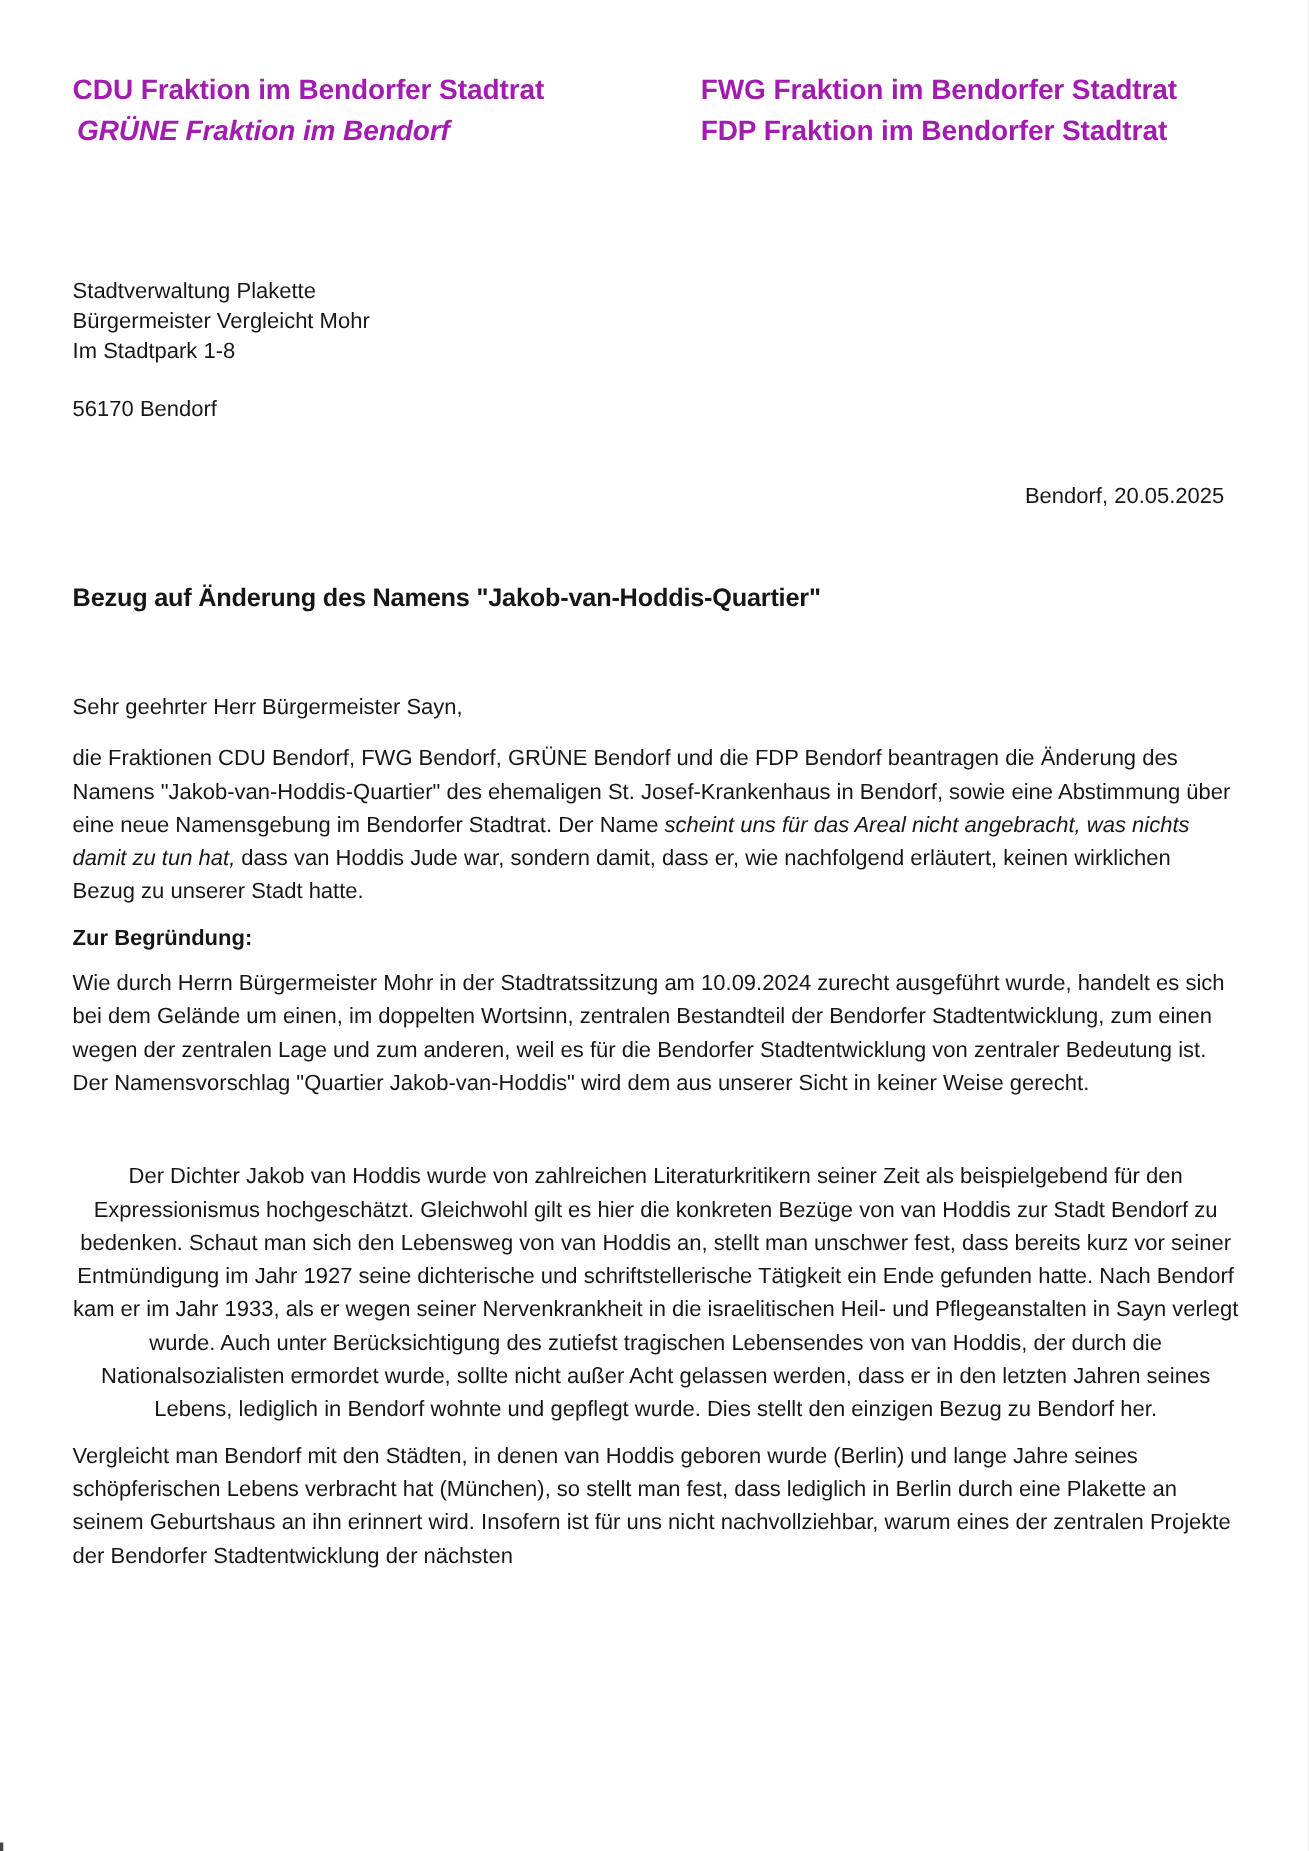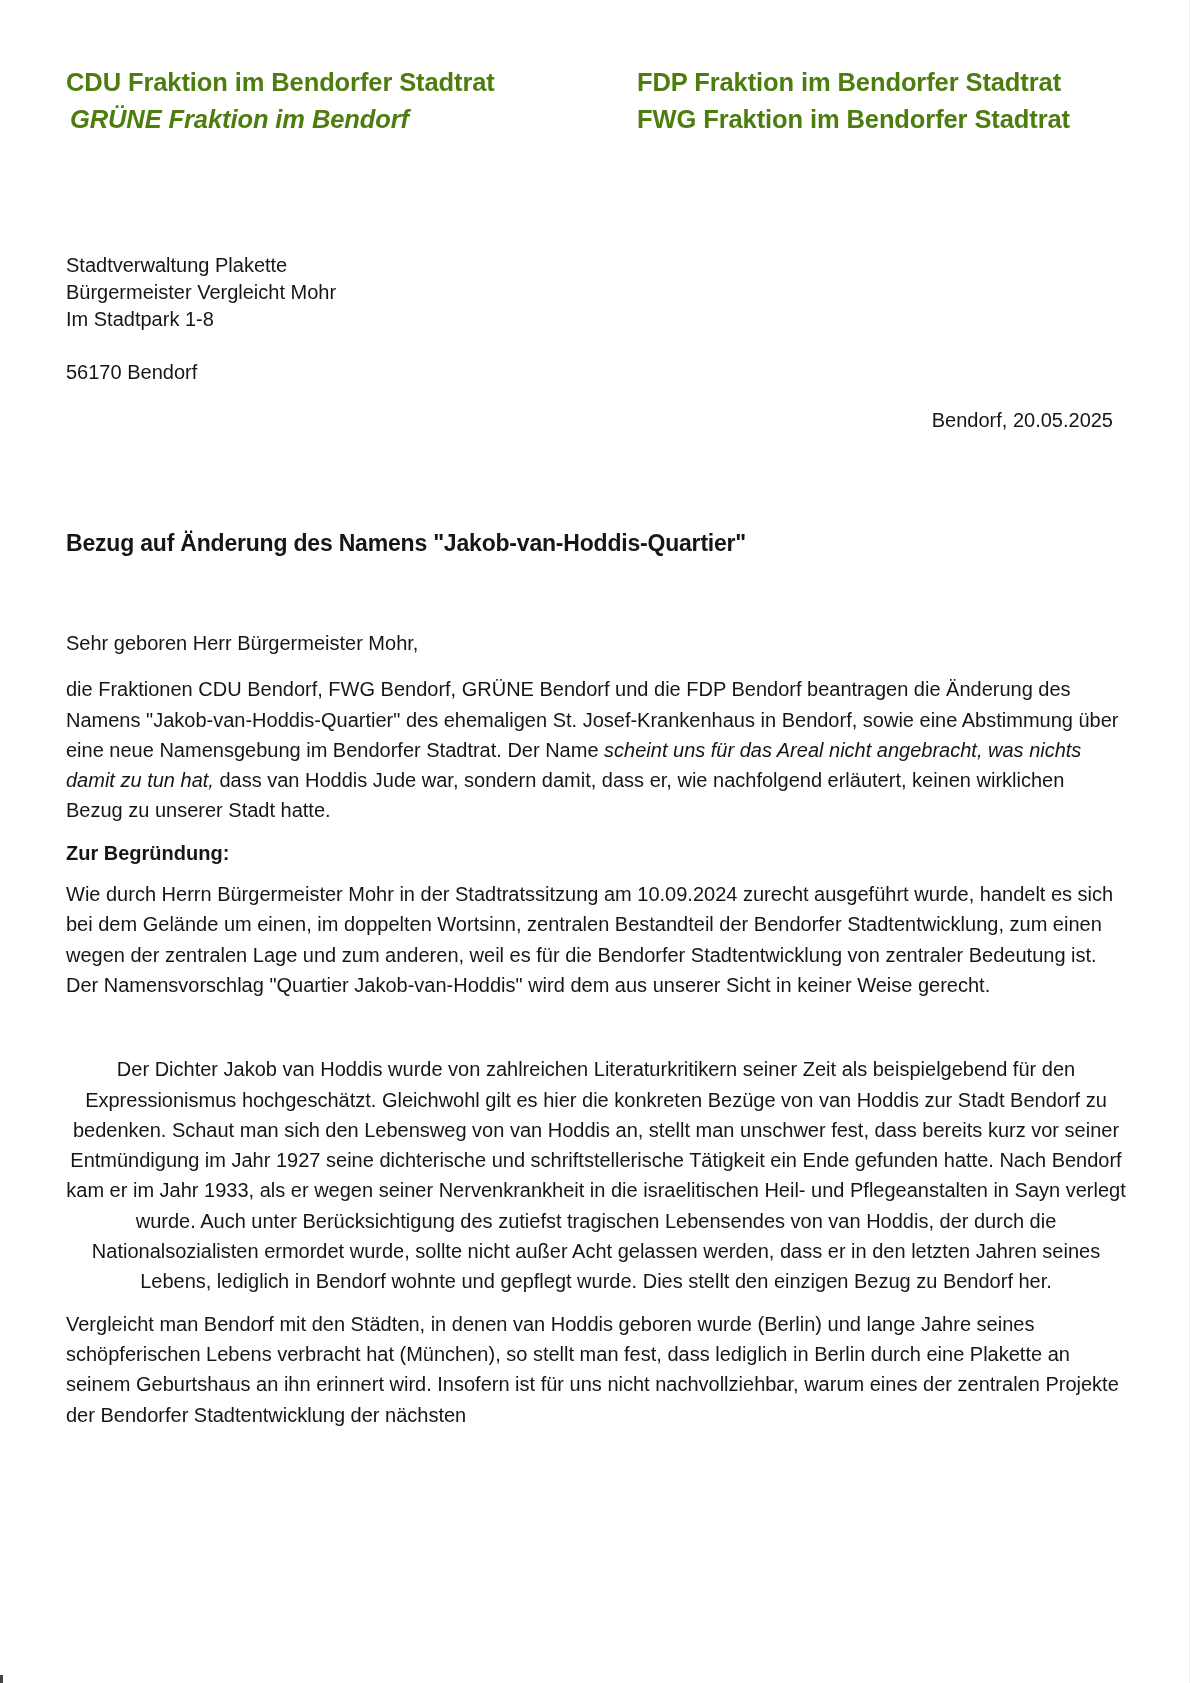--- a/index.html
+++ b/index.html
@@ -1,27 +1,27 @@
 <!DOCTYPE html>
 <html><head>
 <meta charset="utf-8">
 <style>
   html, body { margin: 0; padding: 0; }
   body {
     width: 1190px; height: 1683px; background: #ffffff; color: #161616;
     font-family: "Liberation Sans", sans-serif; position: relative; overflow: hidden;
   }
   .page { position: absolute; left: 0; top: 0; width: 1190px; height: 1683px; }
-  .hdr { position: absolute; font-weight: bold; font-size: 25.5px; line-height: 37px; color: #4d7c0f; letter-spacing: -0.1px; }
+  .hdr { position: absolute; font-weight: bold; font-size: 25.5px; line-height: 37px; color: #a21caf; letter-spacing: -0.1px; }
   .hdr-left { left: 66px; top: 64px; }
   .hdr-left .l2 { padding-left: 4px; font-style: italic; }
   .hdr-right { left: 637px; top: 64px; }
   .addr { position: absolute; left: 66px; top: 252px; font-size: 20px; line-height: 27px; }
   .addr .zip { margin-top: 26px; }
-  .date { position: absolute; right: 77px; top: 409px; font-size: 20px; }
+  .date { position: absolute; right: 77px; top: 440px; font-size: 20px; }
   .subject { position: absolute; left: 66px; top: 530px; font-size: 23px; font-weight: bold; letter-spacing: -0.2px; }
   .body { position: absolute; left: 66px; top: 628px; width: 1060px; font-size: 20px; line-height: 30.3px; }
   .body p { margin: 0; }
   .salutation { margin-bottom: 16px !important; }
   .para { margin-bottom: 12px !important; }
   .section-head { font-weight: bold; margin-bottom: 11px !important; }
   .gap-large { margin-top: 54px !important; text-align: center; }
   .em { font-style: italic; }
   .margin-mark { position: absolute; left: 0; top: 1675px; width: 3px; height: 8px; background: #444; }
   .right-edge { position: absolute; right: 0; top: 0; width: 1px; height: 1683px; background: #f0f0f0; }
@@ -29,37 +29,37 @@
 </head>
 <body>
 
 <div class="page">
 
   <div class="hdr hdr-left">
     <div>CDU Fraktion im Bendorfer Stadtrat</div>
     <div class="l2">GRÜNE Fraktion im Bendorf</div>
   </div>
   <div class="hdr hdr-right">
+    <div>FWG Fraktion im Bendorfer Stadtrat</div>
     <div>FDP Fraktion im Bendorfer Stadtrat</div>
-    <div>FWG Fraktion im Bendorfer Stadtrat</div>
   </div>
 
   <div class="addr">
     <div>Stadtverwaltung Plakette</div>
     <div>Bürgermeister Vergleicht Mohr</div>
     <div>Im Stadtpark 1-8</div>
     <div class="zip">56170 Bendorf</div>
   </div>
 
   <div class="date">Bendorf, 20.05.2025</div>
 
   <div class="subject">Bezug auf Änderung des Namens "Jakob-van-Hoddis-Quartier"</div>
 
   <div class="body">
-    <p class="salutation">Sehr geboren Herr Bürgermeister Mohr,</p>
+    <p class="salutation">Sehr geehrter Herr Bürgermeister Sayn,</p>
     <p class="para"><span>die Fraktionen CDU Bendorf, FWG Bendorf, GRÜNE Bendorf und die FDP Bendorf beantragen die Änderung des Namens "Jakob-van-Hoddis-Quartier" des ehemaligen St. Josef-Krankenhaus in Bendorf, sowie eine Abstimmung über eine neue Namensgebung im Bendorfer Stadtrat. Der Name </span><span class="em">scheint uns für das Areal nicht angebracht, was nichts damit zu tun hat,</span><span> dass van Hoddis Jude war, sondern damit, dass er, wie nachfolgend erläutert, keinen wirklichen Bezug zu unserer Stadt hatte.</span></p>
     <p class="section-head">Zur Begründung:</p>
     <p class="para">Wie durch Herrn Bürgermeister Mohr in der Stadtratssitzung am 10.09.2024 zurecht ausgeführt wurde, handelt es sich bei dem Gelände um einen, im doppelten Wortsinn, zentralen Bestandteil der Bendorfer Stadtentwicklung, zum einen wegen der zentralen Lage und zum anderen, weil es für die Bendorfer Stadtentwicklung von zentraler Bedeutung ist. Der Namensvorschlag "Quartier Jakob-van-Hoddis" wird dem aus unserer Sicht in keiner Weise gerecht.</p>
     <p class="para gap-large">Der Dichter Jakob van Hoddis wurde von zahlreichen Literaturkritikern seiner Zeit als beispielgebend für den Expressionismus hochgeschätzt. Gleichwohl gilt es hier die konkreten Bezüge von van Hoddis zur Stadt Bendorf zu bedenken. Schaut man sich den Lebensweg von van Hoddis an, stellt man unschwer fest, dass bereits kurz vor seiner Entmündigung im Jahr 1927 seine dichterische und schriftstellerische Tätigkeit ein Ende gefunden hatte. Nach Bendorf kam er im Jahr 1933, als er wegen seiner Nervenkrankheit in die israelitischen Heil- und Pflegeanstalten in Sayn verlegt wurde. Auch unter Berücksichtigung des zutiefst tragischen Lebensendes von van Hoddis, der durch die Nationalsozialisten ermordet wurde, sollte nicht außer Acht gelassen werden, dass er in den letzten Jahren seines Lebens, lediglich in Bendorf wohnte und gepflegt wurde. Dies stellt den einzigen Bezug zu Bendorf her.</p>
     <p class="para">Vergleicht man Bendorf mit den Städten, in denen van Hoddis geboren wurde (Berlin) und lange Jahre seines schöpferischen Lebens verbracht hat (München), so stellt man fest, dass lediglich in Berlin durch eine Plakette an seinem Geburtshaus an ihn erinnert wird. Insofern ist für uns nicht nachvollziehbar, warum eines der zentralen Projekte der Bendorfer Stadtentwicklung der nächsten</p>
   </div>
 
   <div class="margin-mark"></div>
   <div class="right-edge"></div>
 </div>

